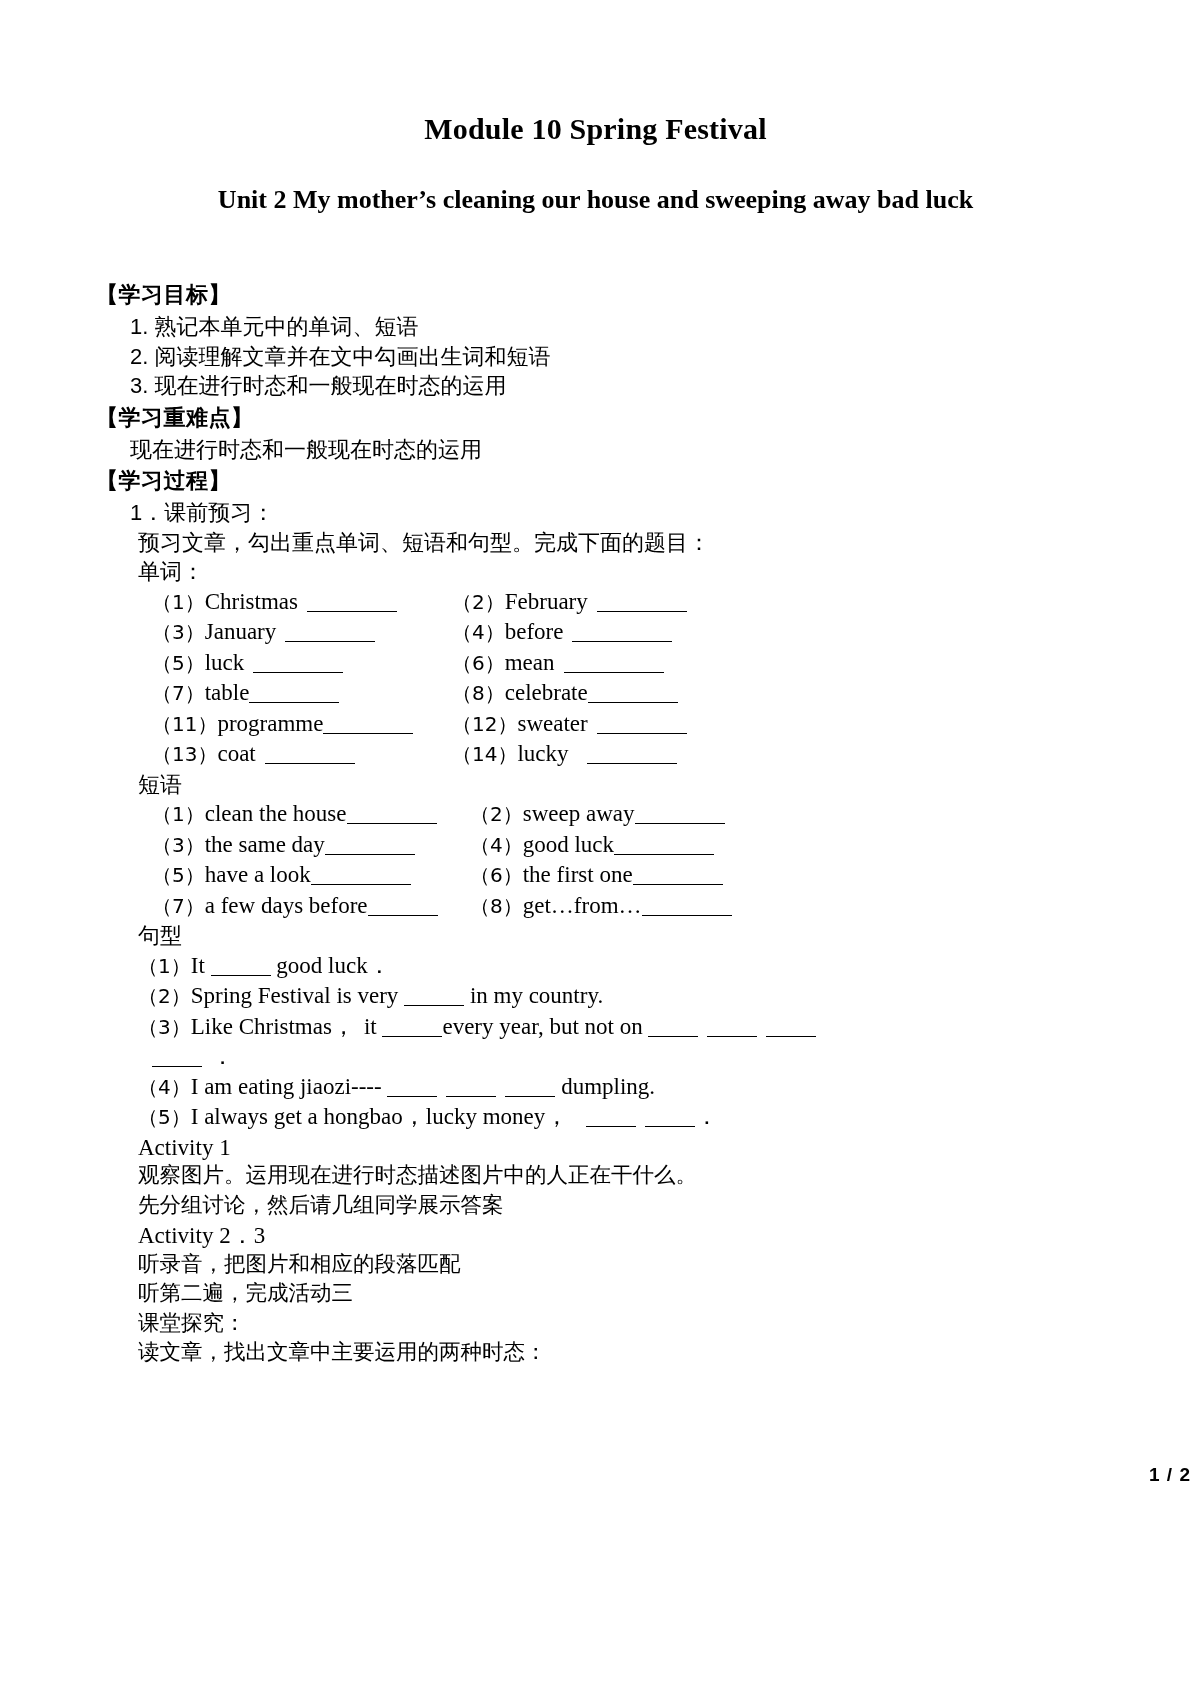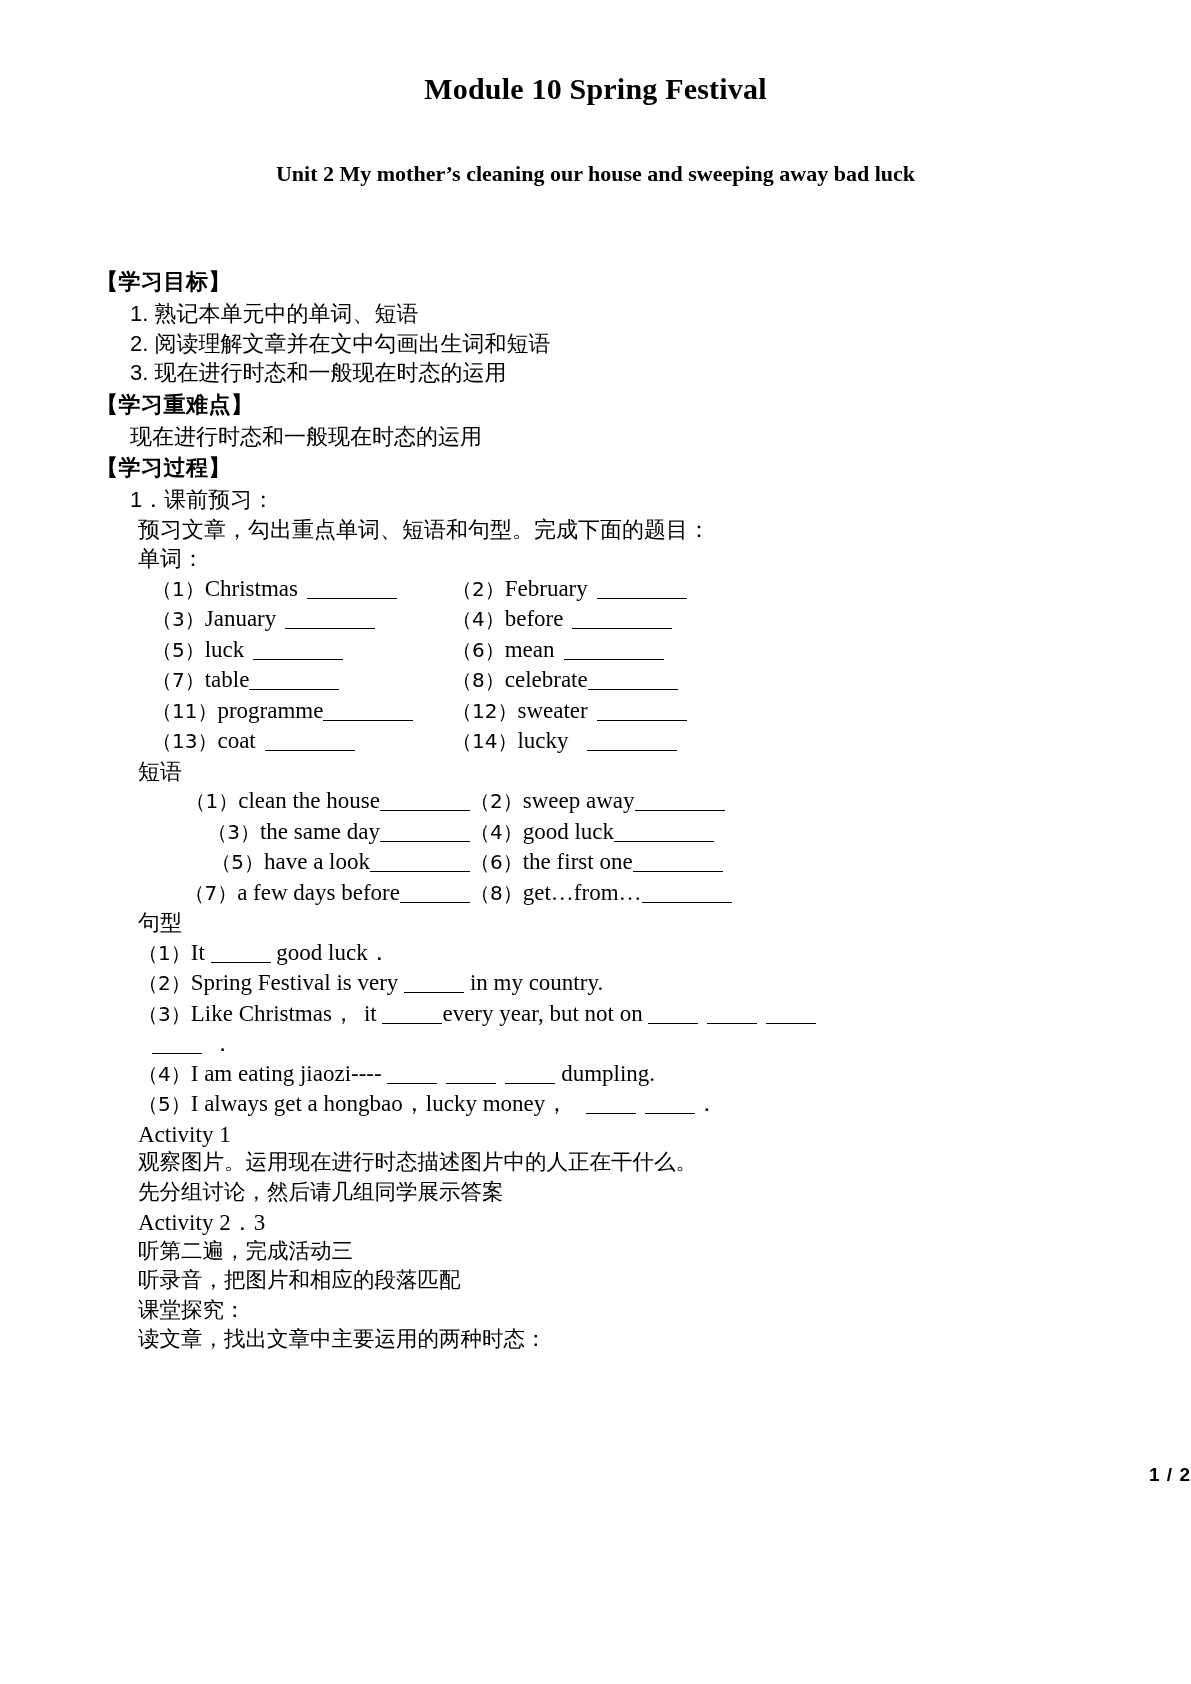--- a/index.html
+++ b/index.html
@@ -20,35 +20,35 @@
     position: absolute;
     top: 0; left: 0;
     width: 1191px;
     height: 1684px;
     box-sizing: border-box;
     padding: 0 96px;
   }
 
   
   .title-block {
-    padding-top: 70px;
+    padding-top: 110px;
     text-align: center;
   }
   .doc-title {
     font-size: 30px;
     font-weight: bold;
     letter-spacing: 0.2px;
     line-height: 1.25;
     margin: 0;
   }
   .doc-subtitle {
-    font-size: 22px;
+    font-size: 26px;
     font-weight: bold;
     line-height: 1.25;
-    margin: 16px;
+    margin: 0;
     padding-top: 36px;
   }
 
   
   .body-block {
     padding-top: 62px;
     font-size: 23px;
     line-height: 30px;
   }
   .sec-head {
@@ -75,21 +75,21 @@
   }
 
   
   .pair {
     display: flex;
     line-height: 29.5px;
     white-space: nowrap;
   }
   .pair .col-a { width: 300px; flex: 0 0 auto; margin-left: 14px; }
   .pair .col-b { flex: 0 0 auto; }
-  .pair.wide .col-a { width: 318px; text-align: right; }
+  .pair.wide .col-a { width: 318px; }
 
   .num {
     font-family: "DejaVu Sans", "Liberation Sans", sans-serif;
     font-size: 20px;
   }
   .blank {
     display: inline-block;
     border-bottom: 1.4px solid #000;
     vertical-align: -3px;
     height: 17px;
@@ -259,22 +259,22 @@
     </div>
 
     <div class="line ind2">
       <span class="num">（5）</span><span>I always get a hongbao，</span><span>lucky money，</span><span class="sp-lg"></span><span class="blank b50"></span><span class="sp"></span><span class="blank b50"></span><span>．</span>
     </div>
 
     <div class="line ind2">Activity 1</div>
     <div class="line ind2 cjk-sm">观察图片。运用现在进行时态描述图片中的人正在干什么。</div>
     <div class="line ind2 cjk-sm">先分组讨论，然后请几组同学展示答案</div>
     <div class="line ind2">Activity 2．3</div>
+    <div class="line ind2 cjk-sm">听录音，把图片和相应的段落匹配</div>
     <div class="line ind2 cjk-sm">听第二遍，完成活动三</div>
-    <div class="line ind2 cjk-sm">听录音，把图片和相应的段落匹配</div>
     <div class="line ind2 cjk-sm">课堂探究：</div>
     <div class="line ind2 cjk-sm">读文章，找出文章中主要运用的两种时态：</div>
 
   </div>
 
   <div class="footer">1 / 2</div>
 
 </div>
 
 </body></html>

